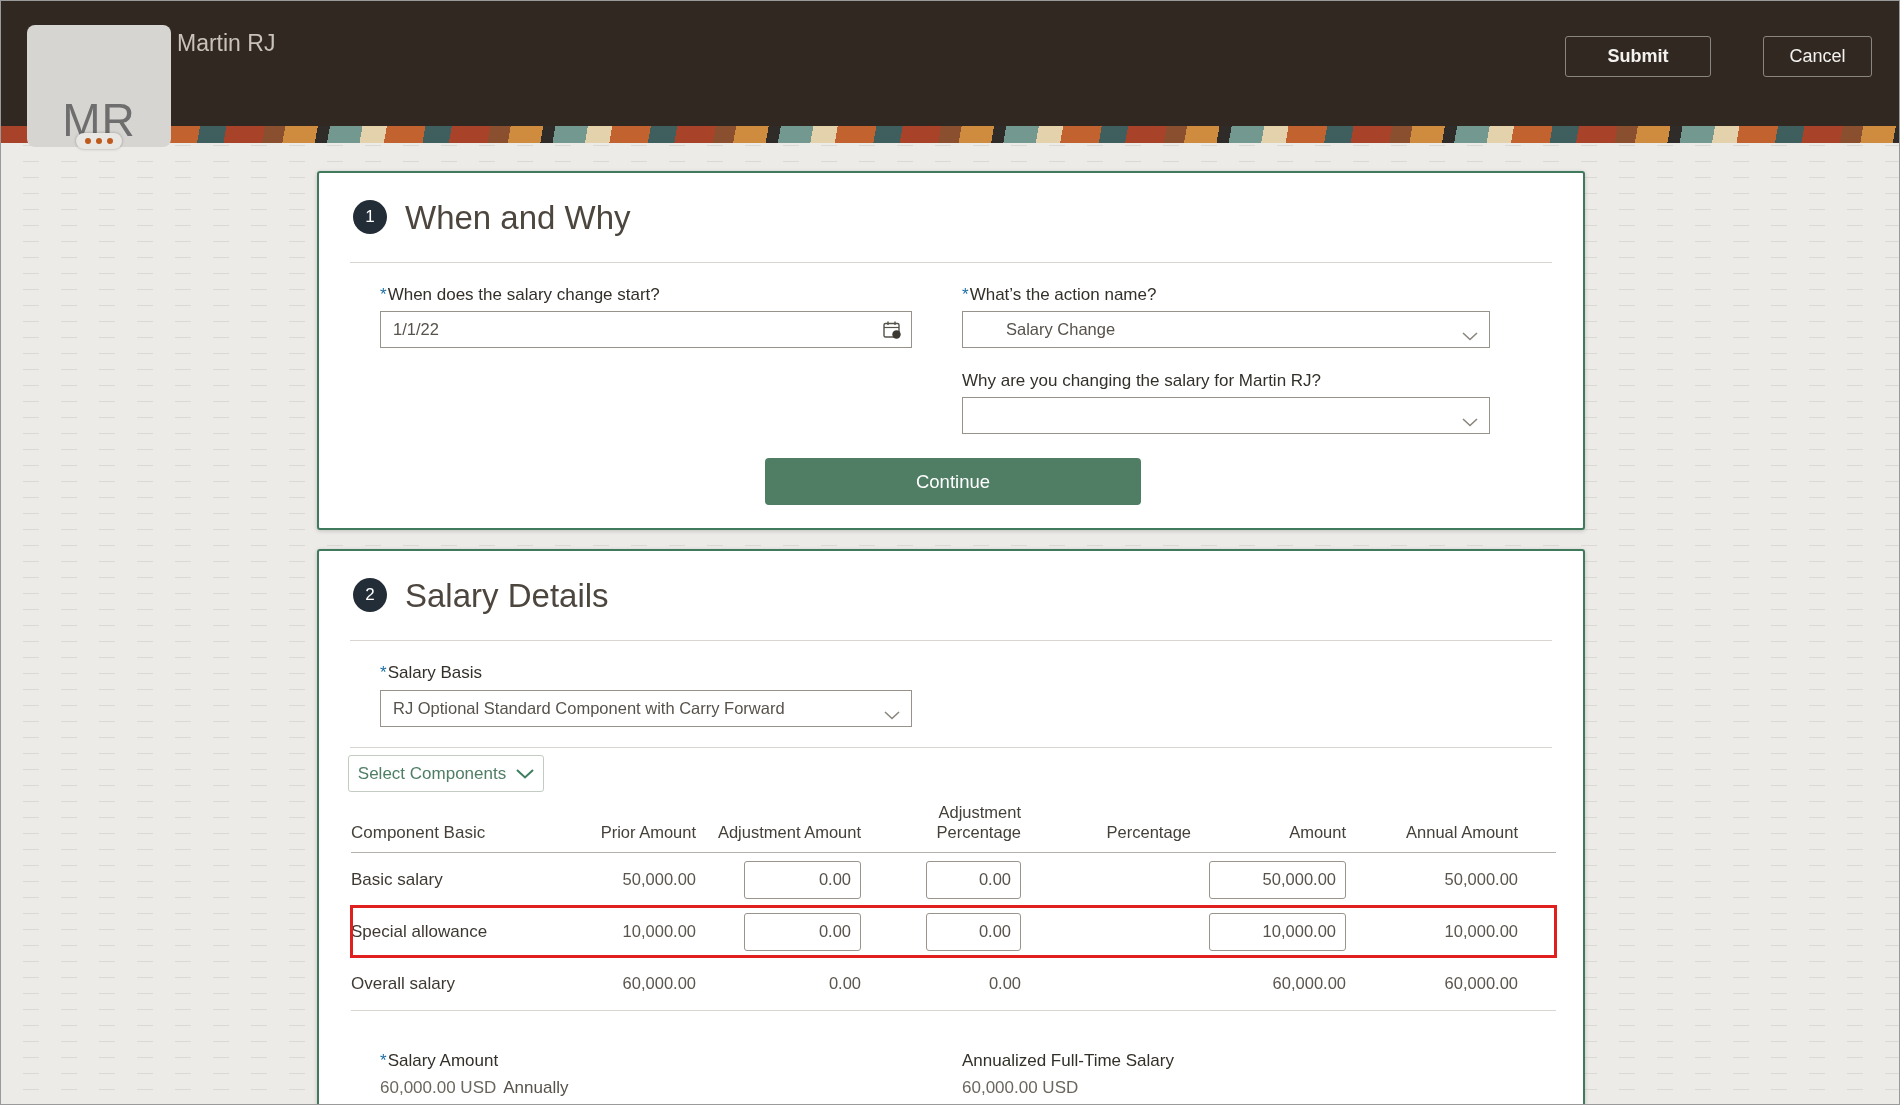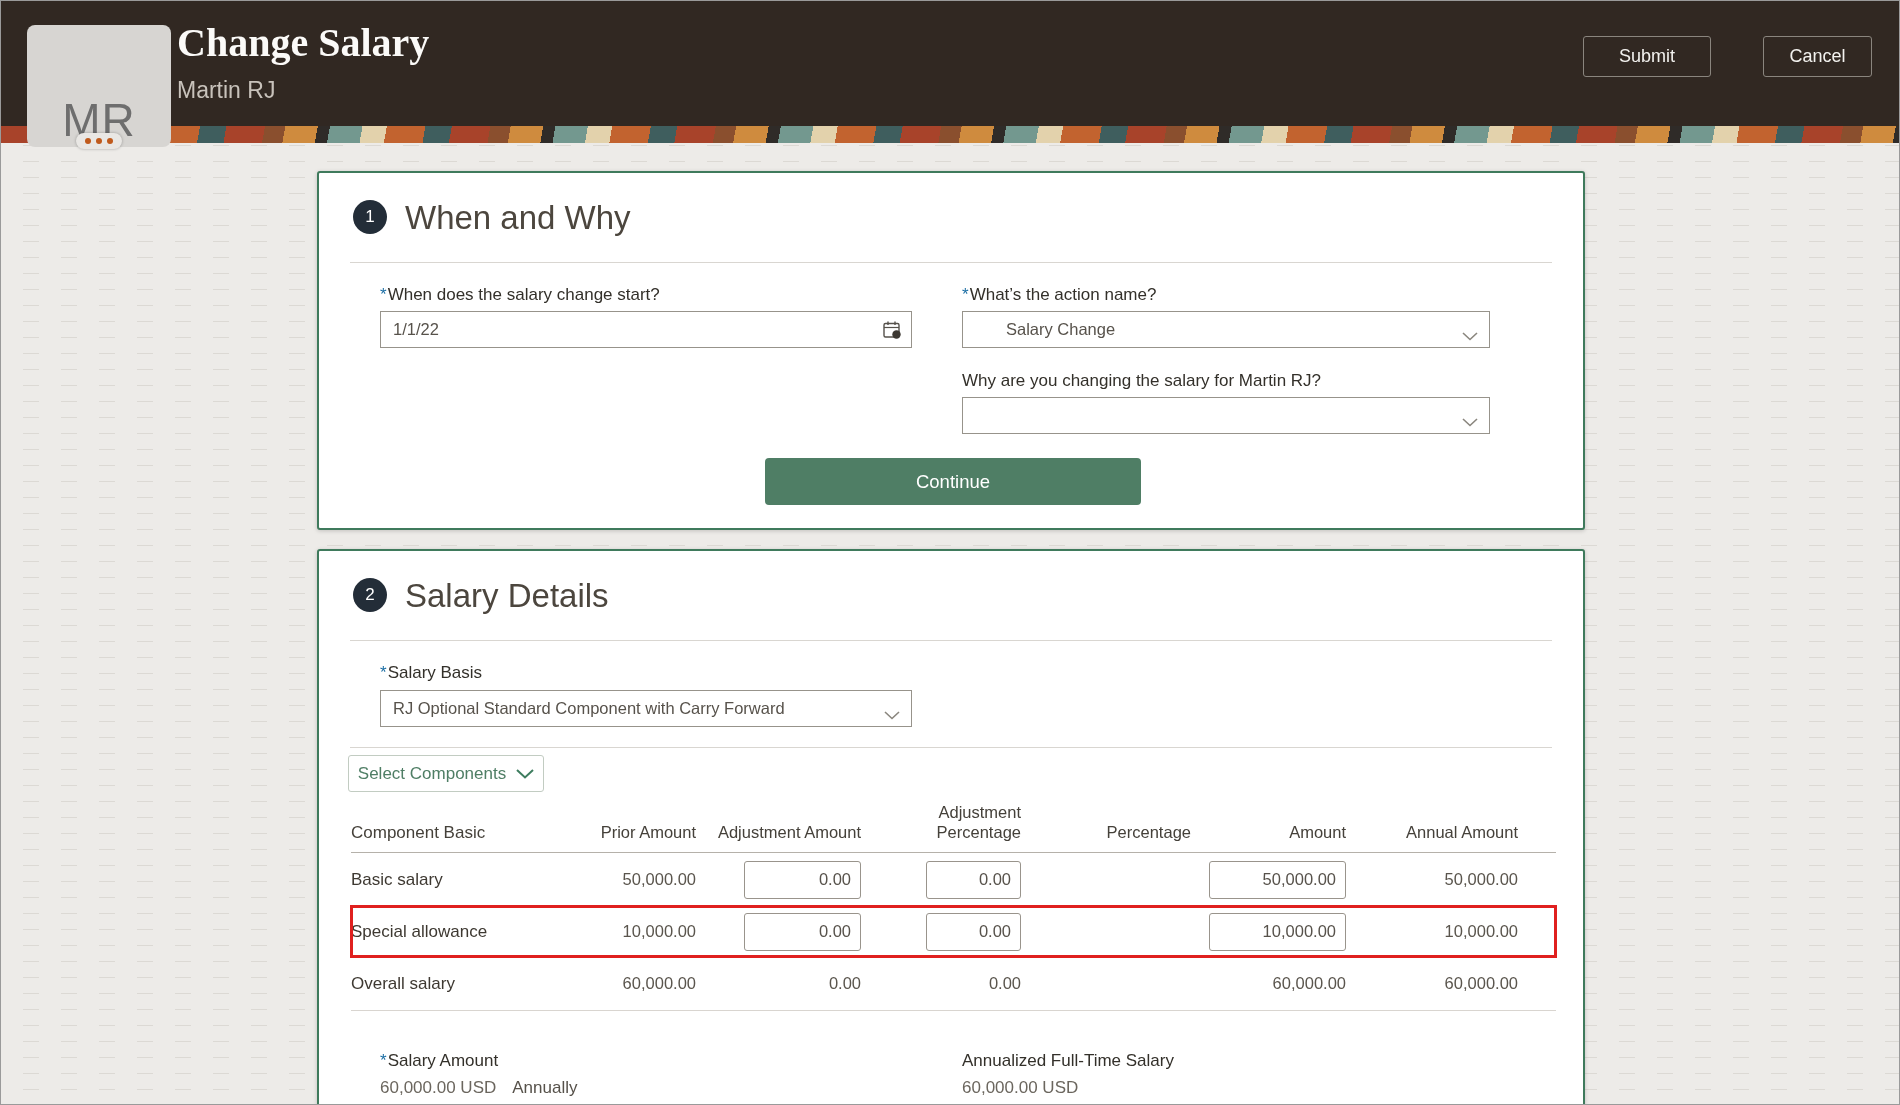--- a/index.html
+++ b/index.html
@@ -38,21 +38,21 @@
 
   .titles { position:absolute; left:176px; top:18px; z-index:3; }
   .page-title { font-family:"Liberation Serif","DejaVu Serif",serif; font-size:40px; font-weight:700; color:#fbfaf8; }
   .subtitle { margin-top:11px; font-size:23px; color:#c8c2bb; }
 
   .hdr-actions { position:absolute; top:35px; right:27px; display:flex; gap:52px; z-index:3; }
   .hdr-btn {
     height:41px; background:transparent; border:1px solid #8a857e; border-radius:3px;
     color:#f3f2ef; font-size:18px; font-family:inherit; cursor:pointer;
   }
-  .hdr-btn.submit { width:128px; }
+  .hdr-btn.submit { width:146px;font-weight:bold; }
   .hdr-btn.cancel { width:109px; }
 
   
   .card {
     position:absolute; left:316px; width:1268px; background:#fff;
     border:2px solid var(--card-border,#3f7a5c); border-radius:3px;
     box-shadow:0 1px 4px rgba(0,0,0,.18);
   }
   .card1 { top:170px; height:359px; }
   .card2 { top:548px; height:660px; }
@@ -124,21 +124,21 @@
 
   .tin {
     height:38px; border:1px solid #99948c; border-radius:3px; background:#fff;
     text-align:right; padding:0 9px; font-size:16.5px; font-family:inherit; color:#57524b;
   }
   .w117 { width:117px; } .w95 { width:95px; } .w137 { width:137px; }
 
   
   .sa-label { position:absolute; left:61px;  top:500px; font-size:17px; color:#33302a; }
   .sa-value { position:absolute; left:61px;  top:527px; font-size:17px; color:#6b665e; }
-  .sa-value .suffix { color:#57524b; margin-left:16px; }
+  .sa-value .suffix { color:#57524b; margin-left:7px; }
   .af-label { position:absolute; left:643px; top:500px; font-size:17px; color:#33302a; }
   .af-value { position:absolute; left:643px; top:527px; font-size:17px; color:#6b665e; }
 </style>
 </head>
 <body>
 
 <div id="page">
 
   <div class="topbar"></div>
   <div class="banner"></div>
@@ -146,21 +146,20 @@
   <div class="avatar">
     <span class="avatar-initials">MR</span>
     <div class="avatar-badge">
       <i></i>
         <i></i>
         <i></i>
     </div>
   </div>
 
   <div class="titles">
-    <div class="page-title">Change Salary</div>
     <div class="subtitle">Martin RJ</div>
   </div>
 
   <div class="hdr-actions">
     <button class="hdr-btn submit">Submit</button>
     <button class="hdr-btn cancel">Cancel</button>
   </div>
 
   <section class="card card1">
     <span class="step-badge">1</span>

